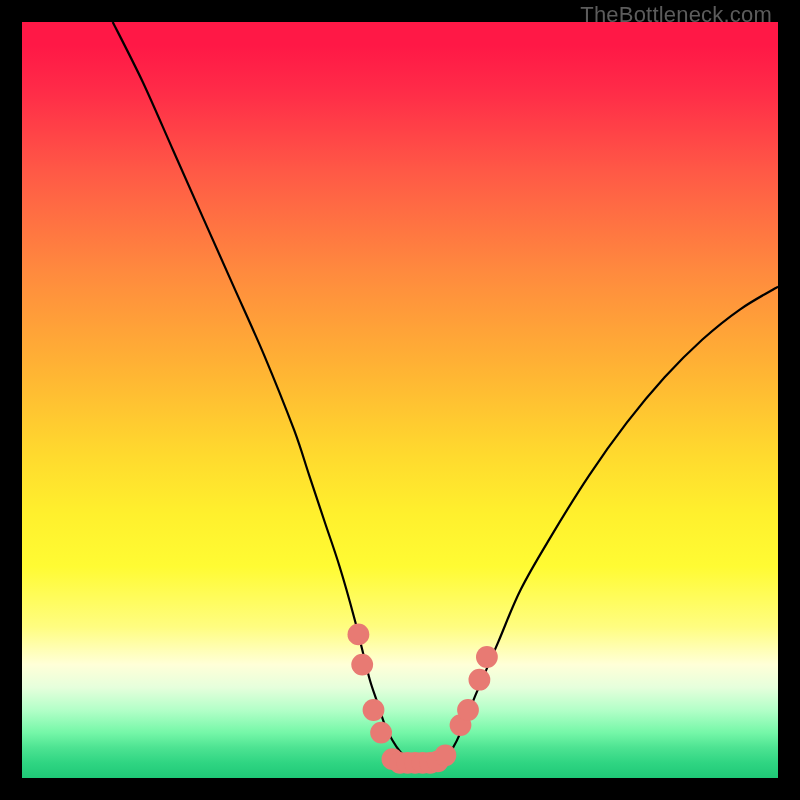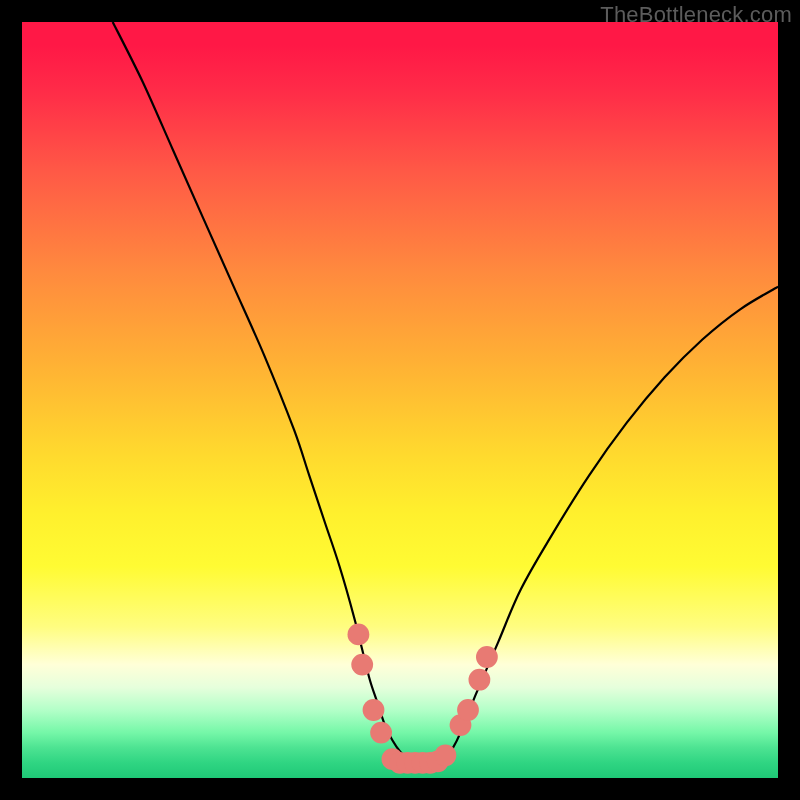--- a/index.html
+++ b/index.html
@@ -42,21 +42,21 @@
       #b3ffc8 91%,
       #75f7a8 94%,
       #4de392 96%,
       #2fd582 98%,
       #1fc877 100%
     );
   }
   .watermark {
     position: absolute;
     top: 2px;
-    right: 8px;
+    right: 28px;
     color: #5c5c5c;
     font-size: 22px;
     font-weight: 500;
     letter-spacing: 0.2px;
     user-select: none;
     margin-left: 41px;
   }
   svg.curve {
     position: absolute;
     left: 0;

